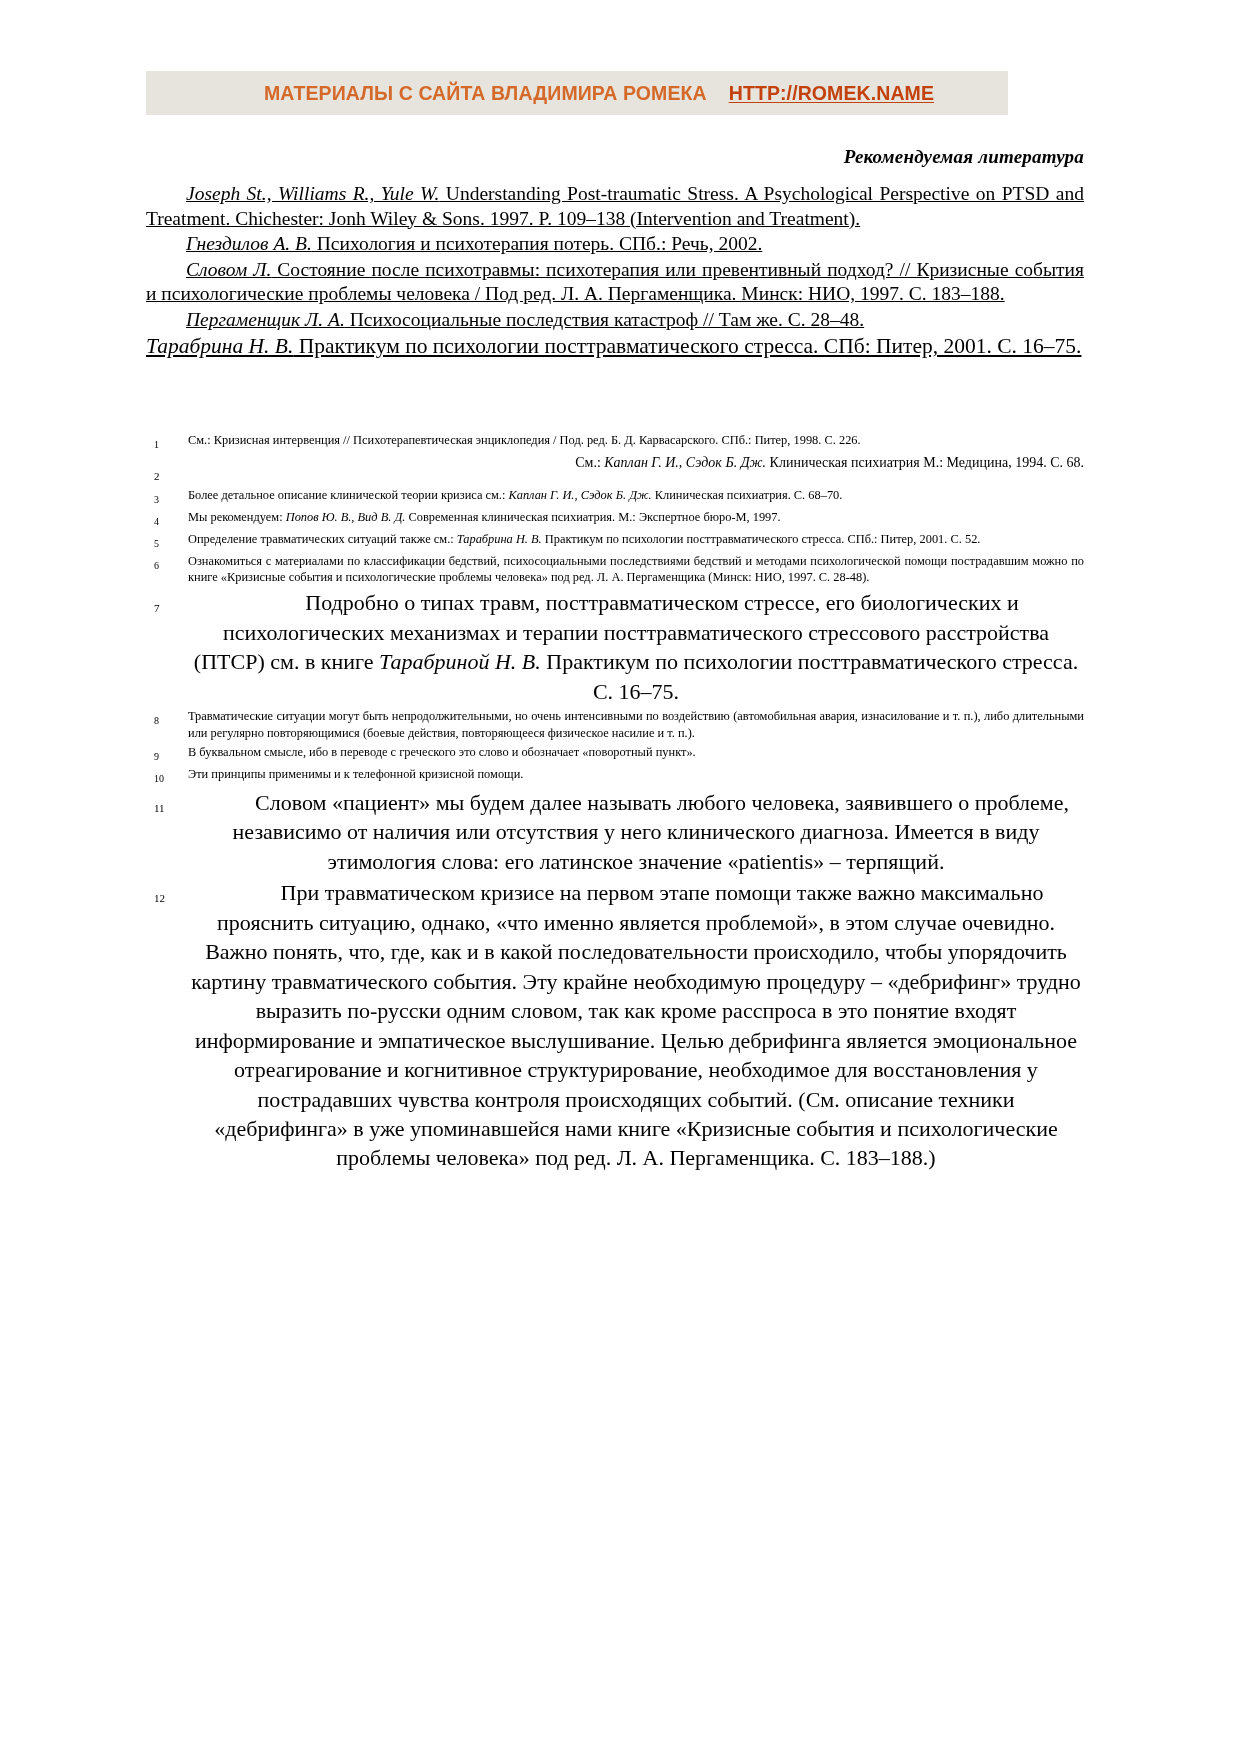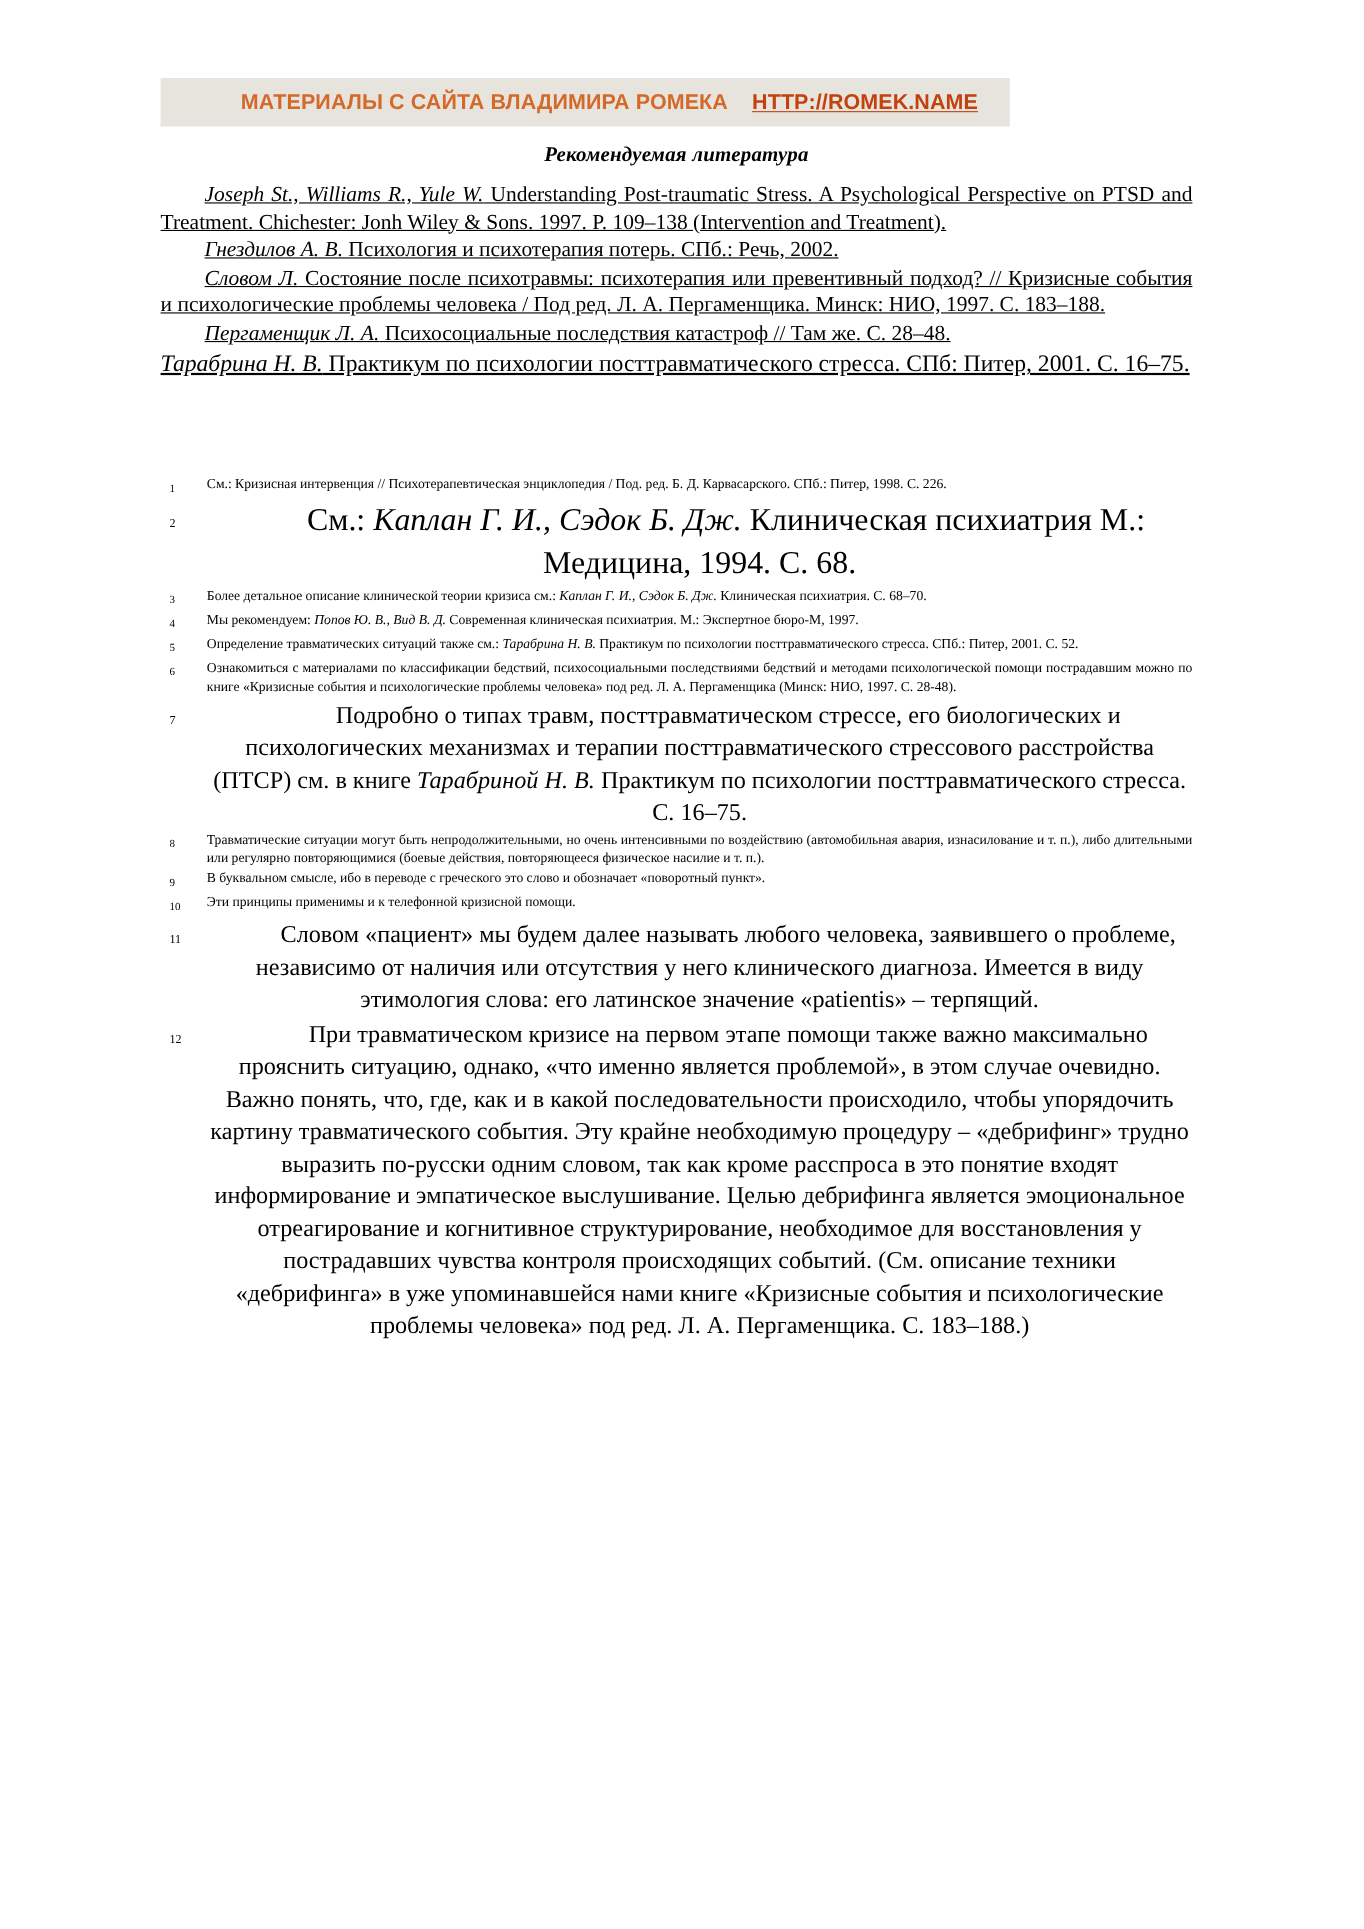--- a/index.html
+++ b/index.html
@@ -23,21 +23,21 @@
     height: 1754px;
     background: #ffffff;
     box-sizing: border-box;
   }
 
   
   .banner {
     position: absolute;
     left: 146px;
     top: 71px;
-    width: 772px;
+    width: 862px;
     height: 44px;
     background: #e6e4dc;
     display: flex;
     align-items: center;
     justify-content: center;
   }
   .banner-inner {
     display: flex;
     align-items: baseline;
     gap: 22px;
@@ -65,25 +65,25 @@
 
   
   .content {
     position: absolute;
     left: 146px;
     top: 130px;
     width: 938px;
   }
 
   .section-title {
-    text-align: center;
+    text-align: right;
     font-style: italic;
     font-weight: bold;
     font-size: 19px;
-    margin: 0 0 14px 0;
+    margin: 16px 0 14px 0;
     letter-spacing: 0.2px;
   }
 
   .ref-list {
     font-size: 19.5px;
     line-height: 1.26;
     text-decoration: underline;
   }
   .ref {
     margin: 0 0 1px 0;
@@ -128,23 +128,23 @@
     line-height: 1.36;
     text-align: justify;
   }
 
   
   .fn.big .fn-num {
     font-size: 11px;
     padding-top: 14px;
   }
   .fn.big .fn-body {
-    font-size: 29px;
+    font-size: 14px;
     line-height: 1.33;
-    text-align: center;
+    text-align: right;
     text-indent: 48px;
   }
 
   .fn.huge .fn-num {
     font-size: 11px;
     padding-top: 12px;
   }
   .fn.huge .fn-body {
     font-size: 22px;
     line-height: 1.34;

